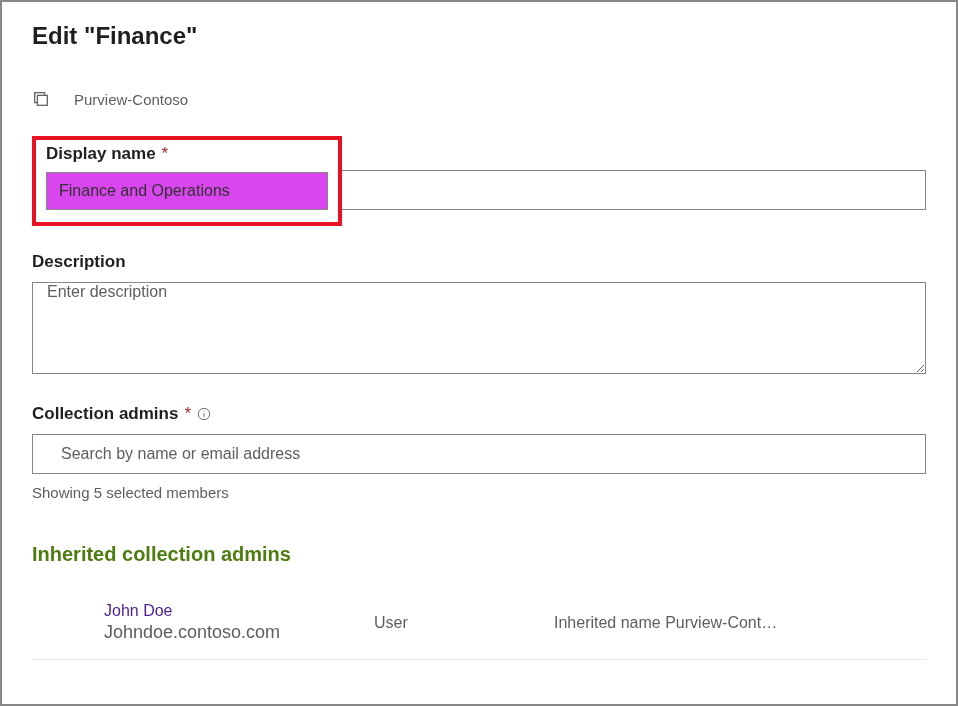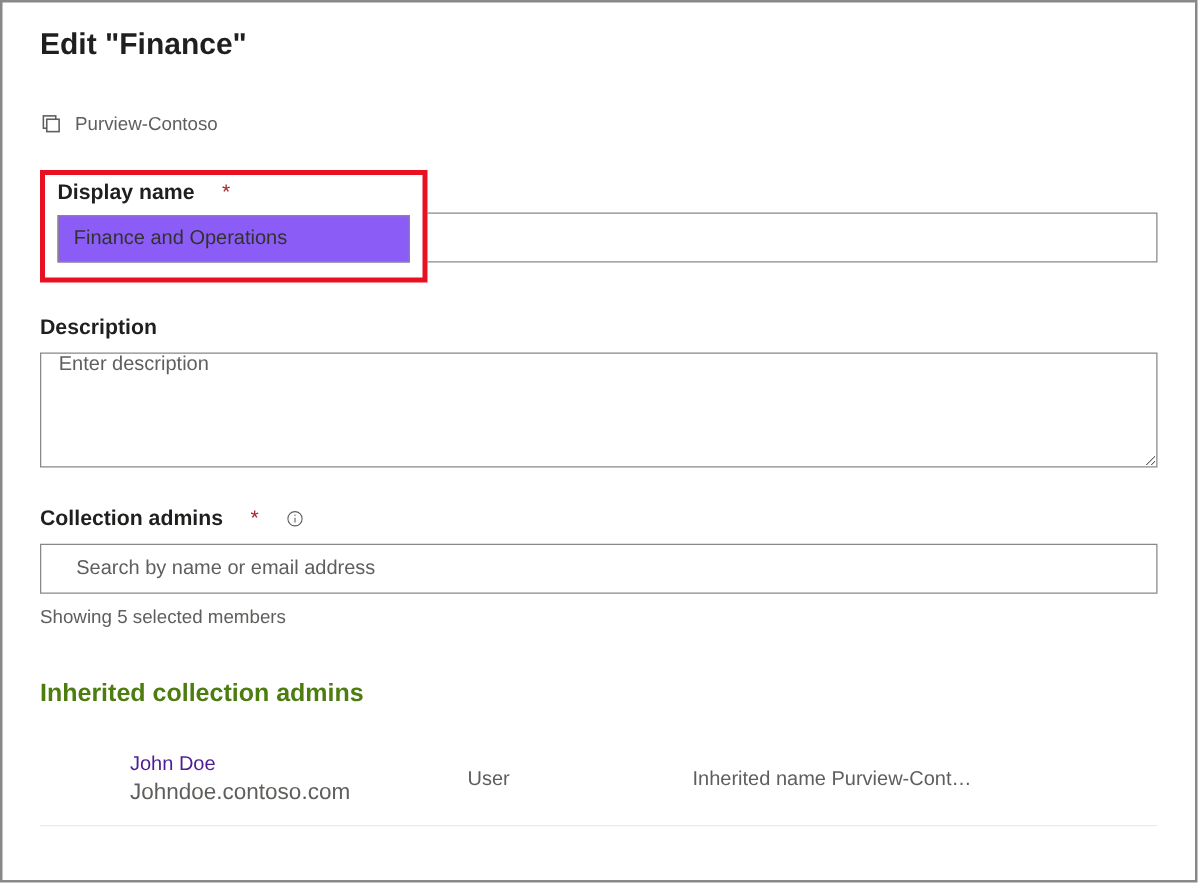--- a/index.html
+++ b/index.html
@@ -18,21 +18,21 @@
     }
     .page-title {
       font-size: 24px;
       font-weight: 600;
       color: #201f1e;
       margin-bottom: 18px;
     }
     .breadcrumb {
       display: flex;
       align-items: center;
-      gap: 10px;
+      gap: 24px;
       margin-bottom: 28px;
       margin-top: 40px;
     }
     .breadcrumb-icon {
       width: 18px;
       height: 18px;
       color: #605e5c;
       flex-shrink: 0;
     }
     .breadcrumb-text {
@@ -42,21 +42,21 @@
     .field-group {
       margin-bottom: 26px;
     }
     .field-label {
       font-size: 17px;
       font-weight: 600;
       color: #201f1e;
       margin-bottom: 10px;
       display: flex;
       align-items: center;
-      gap: 22px;
+      gap: 6px;
     }
     .required-asterisk {
       color: #a4262c;
       font-weight: 400;
     }
     .info-icon {
       width: 14px;
       height: 14px;
       color: #605e5c;
       display: inline-flex;
@@ -117,21 +117,21 @@
       margin-bottom: 8px;
     }
     .inner-input {
       width: 100%;
       height: 38px;
       padding: 0 12px;
       font-size: 16px;
       font-family: inherit;
       color: #323130;
       border: 1px solid #8a8886;
-      background: #8b5cf6;
+      background: #d946ef;
       outline: none;
     }
     .showing-text {
       font-size: 15px;
       color: #605e5c;
       margin-top: 10px;
     }
     .section-heading {
       font-size: 20px;
       font-weight: 600;

